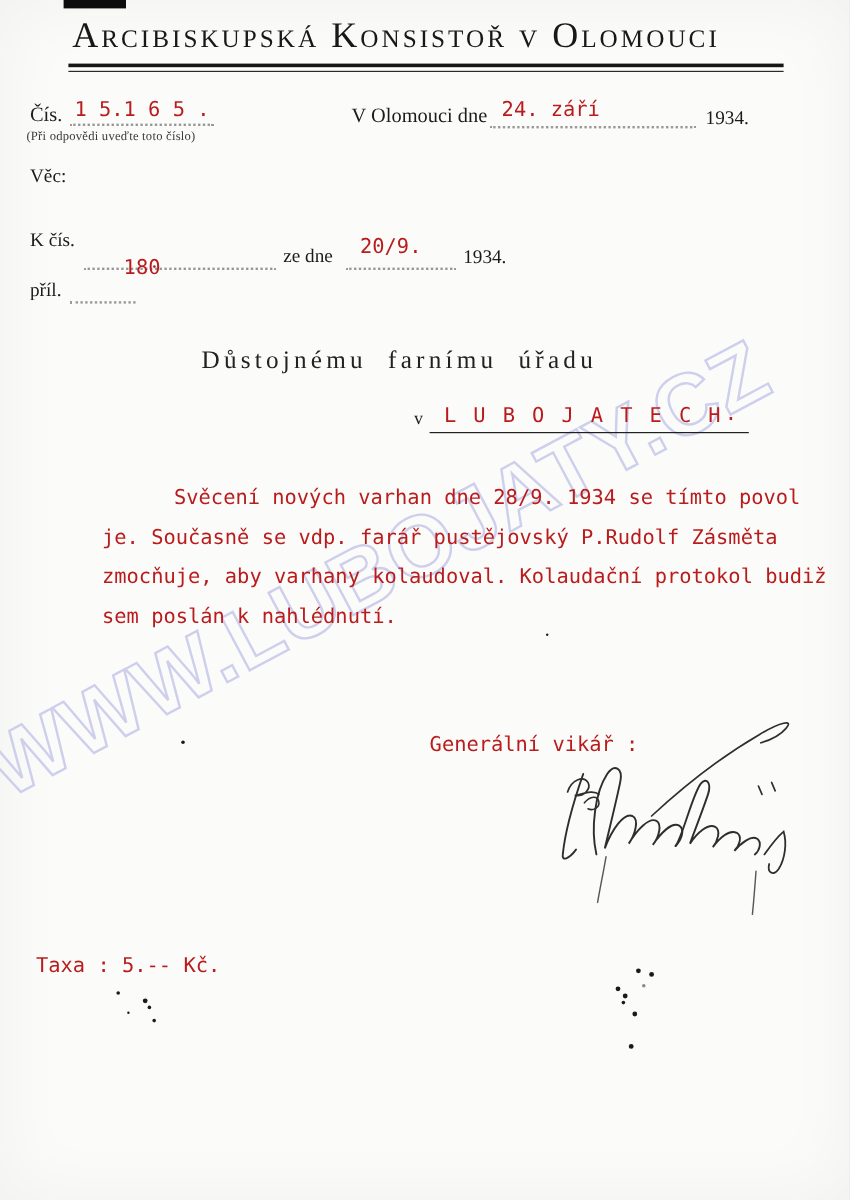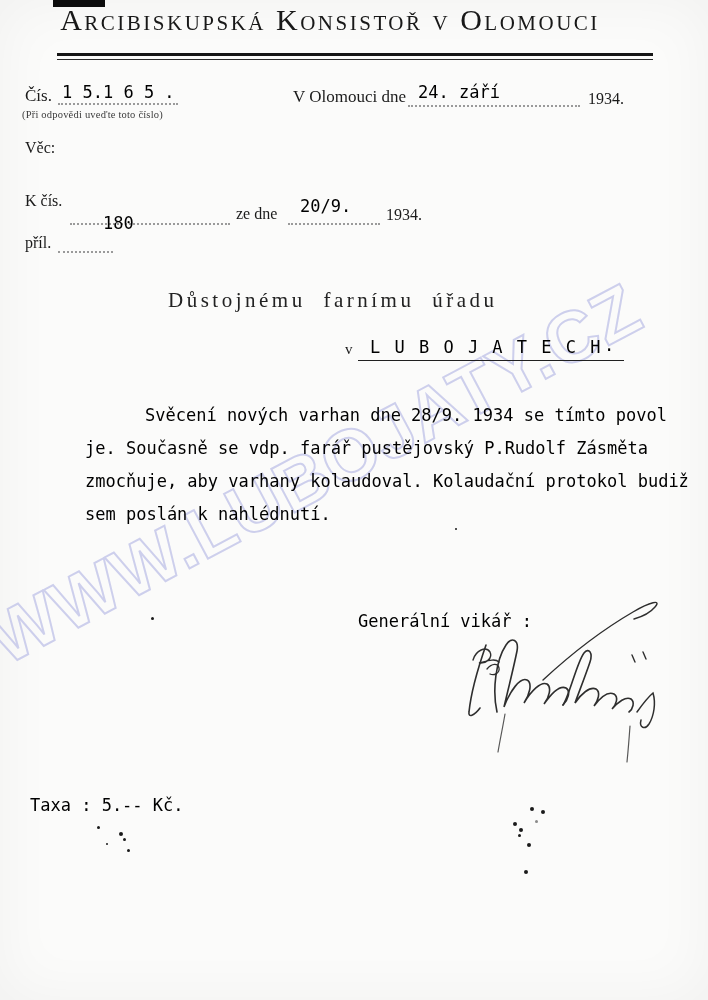--- a/index.html
+++ b/index.html
@@ -8,25 +8,25 @@
     width:708px;height:1000px;
     margin:0 auto;
     background:#fbfbfa;
     overflow:hidden;
     box-shadow:inset 0 0 60px rgba(0,0,0,0.045);
     font-family:"Liberation Serif","DejaVu Serif",serif;
     color:#1b1b1b;
   }
   .abs{position:absolute;}
   .serif{font-family:"Liberation Serif","DejaVu Serif",serif;color:#1b1b1b;}
-  .mono{font-family:"DejaVu Sans Mono","Liberation Mono",monospace;color:#000000;}
+  .mono{font-family:"DejaVu Sans Mono","Liberation Mono",monospace;color:#b91c1c;}
   .z1{z-index:1}.z2{z-index:2}.z3{z-index:3}
   .corner-mark{left:53px;top:0;width:52px;height:7px;background:#0c0c0c;}
   .org-name{
-    left:20px;top:3px;width:620px;text-align:center;
+    left:20px;top:13px;width:620px;text-align:center;
     font-size:30px;font-variant:small-caps;letter-spacing:2.5px;color:#181818;
     white-space:nowrap;
   }
   .double-rule{
     left:57px;top:53px;width:596px;height:3px;
     border-top:3px solid #161616;border-bottom:1px solid #2a2a2a;
   }
   .dotted{border-bottom:2px dotted #9a9a9a;height:0;}
   .lbl-17{font-size:17px;}
   .lbl-16{font-size:16px;}

